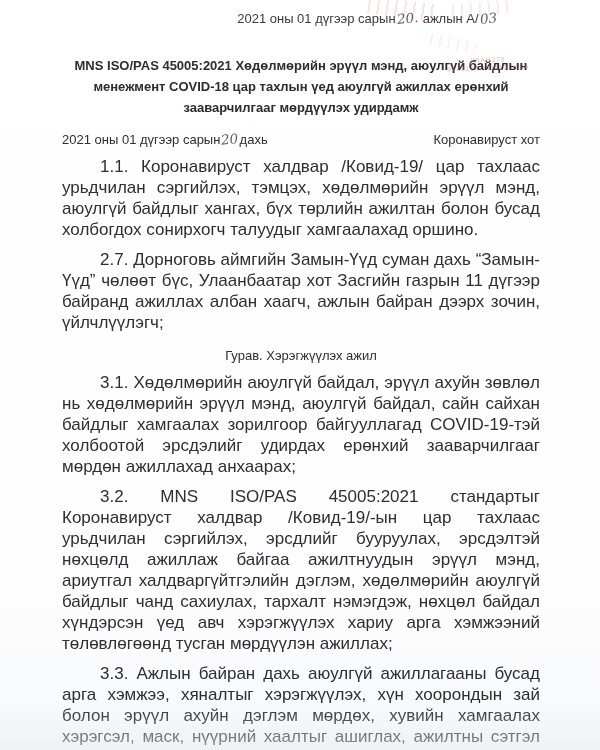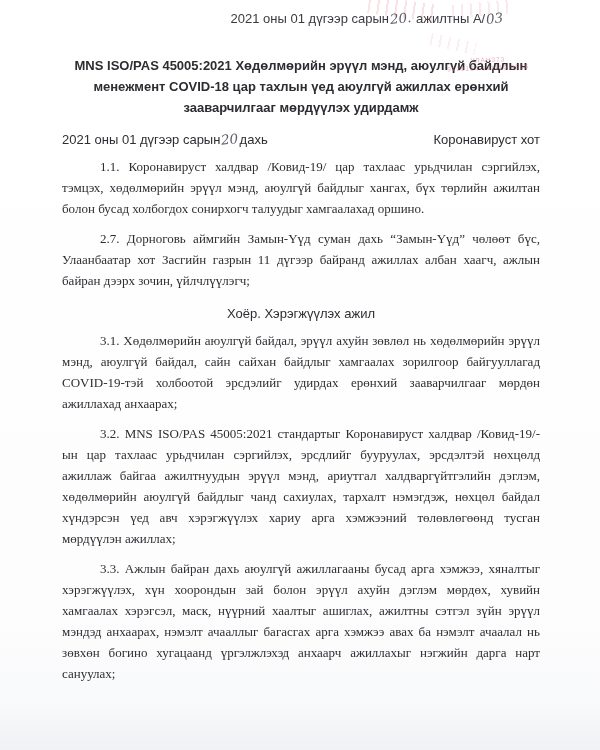--- a/index.html
+++ b/index.html
@@ -79,26 +79,25 @@
   
   .sec-heading{
     text-align:center;
     font-size:13px;
     margin:15px 0 0 0;
     color:#2e2e33;
   }
   
   .para{
     margin:9px 0 0 0;
-    font-size:13px;
+    font-size:17px;
     line-height:21px;
     text-align:justify;
     text-indent:38px;
     color:#2e2e33;
-    font-family:Liberation Serif, serif;
   }
   .bottom-noise{
     position:absolute;left:0;bottom:0;width:600px;height:46px;
     background:linear-gradient(180deg,rgba(240,242,245,0) 0%,rgba(233,236,240,0.55) 100%);
     pointer-events:none;
   }
 </style>
 </head>
 <body>
 
@@ -106,34 +105,34 @@
 
   <div class="stamp-frag frag-a"></div>
   <div class="stamp-frag frag-b"></div>
   <div class="stamp-frag frag-c"></div>
   <div class="stamp-text">
     <div>УЛАН373</div>
     <div>9129124 111110 0506</div>
   </div>
 
   <div class="header-block">
-    <div><span>2021 оны 01 дүгээр сарын</span><span class="hand">20.</span> <span>ажилтны А/</span><span class="hand">03</span></div>
+    <div><span>2021 оны 01 дүгээр сарын</span><span class="hand">20.</span> <span>ажлын А/</span><span class="hand">03</span></div>
   </div>
 
   <div class="doc-title">MNS ISO/PAS 45005:2021 Хөдөлмөрийн эрүүл мэнд, аюулгүй байдлын менежмент COVID-18 цар тахлын үед аюулгүй ажиллах ерөнхий зааварчилгааг мөрдүүлэх удирдамж</div>
 
   <div class="date-row">
     <div><span>2021 оны 01 дүгээр сарын</span><span class="hand">20</span><span>дахь</span></div>
     <div>Коронавируст хот</div>
   </div>
 
   <p class="para">1.1. Коронавируст халдвар /Ковид-19/ цар тахлаас урьдчилан сэргийлэх, тэмцэх, хөдөлмөрийн эрүүл мэнд, аюулгүй байдлыг хангах, бүх төрлийн ажилтан болон бусад холбогдох сонирхогч талуудыг хамгаалахад оршино.</p>
 
   <p class="para">2.7. Дорноговь аймгийн Замын-Үүд суман дахь “Замын-Үүд” чөлөөт бүс, Улаанбаатар хот Засгийн газрын 11 дүгээр байранд ажиллах албан хаагч, ажлын байран дээрх зочин, үйлчлүүлэгч;</p>
 
-  <div class="sec-heading">Хоёр. Хэрэгжүүлэх ажил</div>
+  <div class="sec-heading">Гурав. Хэрэгжүүлэх ажил</div>
   <p class="para">3.1. Хөдөлмөрийн аюулгүй байдал, эрүүл ахуйн зөвлөл нь хөдөлмөрийн эрүүл мэнд, аюулгүй байдал, сайн сайхан байдлыг хамгаалах зорилгоор байгууллагад COVID-19-тэй холбоотой эрсдэлийг удирдах ерөнхий зааварчилгааг мөрдөн ажиллахад анхаарах;</p>
   <p class="para">3.2. MNS ISO/PAS 45005:2021 стандартыг Коронавируст халдвар /Ковид-19/-ын цар тахлаас урьдчилан сэргийлэх, эрсдлийг бууруулах, эрсдэлтэй нөхцөлд ажиллаж байгаа ажилтнуудын эрүүл мэнд, ариутгал халдваргүйтгэлийн дэглэм, хөдөлмөрийн аюулгүй байдлыг чанд сахиулах, тархалт нэмэгдэж, нөхцөл байдал хүндэрсэн үед авч хэрэгжүүлэх хариу арга хэмжээний төлөвлөгөөнд тусган мөрдүүлэн ажиллах;</p>
   <p class="para">3.3. Ажлын байран дахь аюулгүй ажиллагааны бусад арга хэмжээ, хяналтыг хэрэгжүүлэх, хүн хоорондын зай болон эрүүл ахуйн дэглэм мөрдөх, хувийн хамгаалах хэрэгсэл, маск, нүүрний хаалтыг ашиглах, ажилтны сэтгэл зүйн эрүүл мэндэд анхаарах, нэмэлт ачааллыг багасгах арга хэмжээ авах ба нэмэлт ачаалал нь зөвхөн богино хугацаанд үргэлжлэхэд анхаарч ажиллахыг нэгжийн дарга нарт сануулах;</p>
 
 </div>
 
 <div class="bottom-noise"></div>
 
 </body></html>

